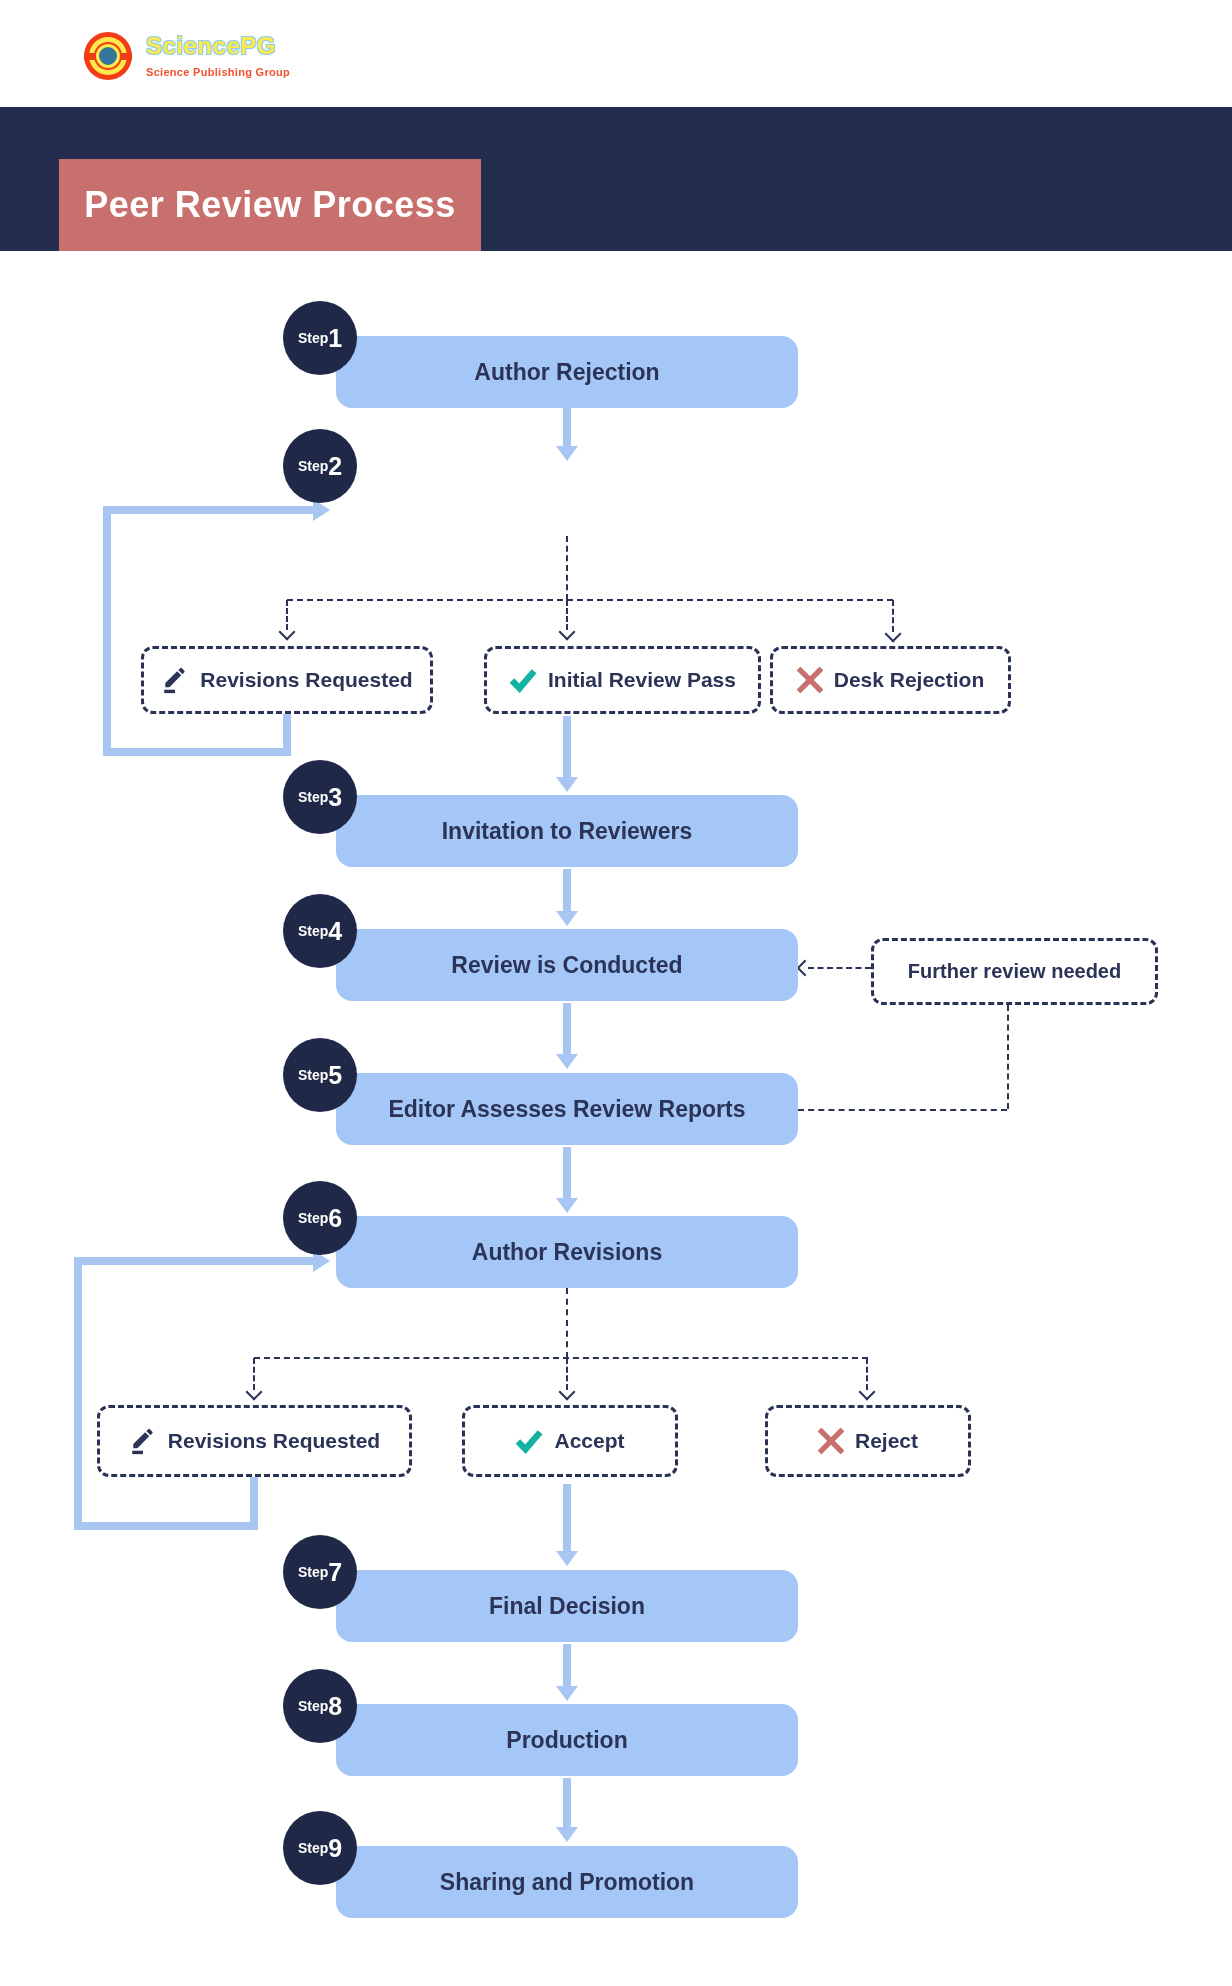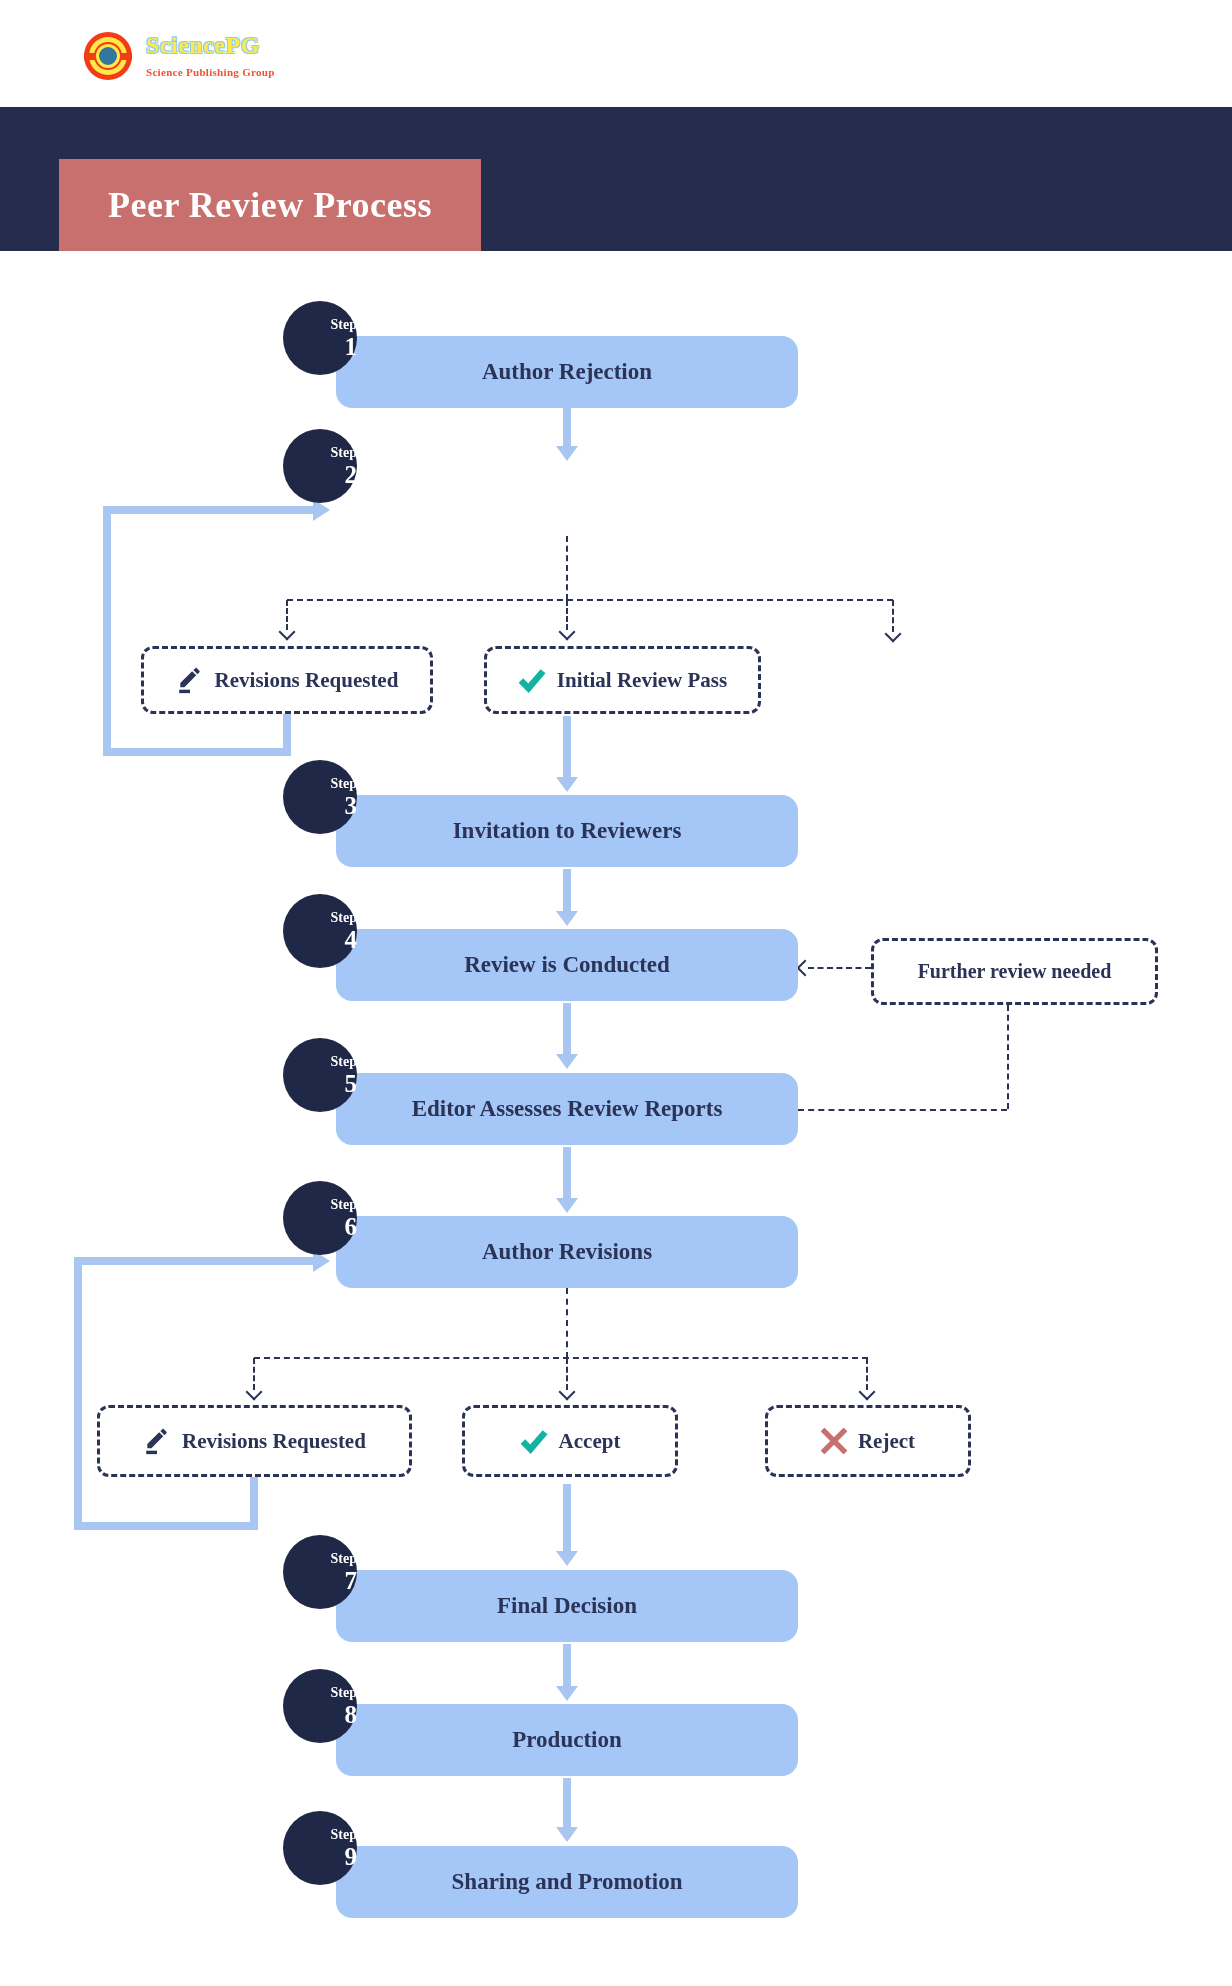--- a/index.html
+++ b/index.html
@@ -1,18 +1,18 @@
 <!DOCTYPE html>
 <html><head>
 <meta charset="utf-8">
 <style>
   html,body{margin:0;padding:0;background:#ffffff;}
   .page{
     position:relative;width:1232px;height:1986px;overflow:hidden;
-    font-family:Liberation Serif, serif;background:#ffffff;
+    font-family:Liberation Sans, sans-serif;background:#ffffff;
   }
   
   .navy-band{position:absolute;left:0;top:107px;width:1232px;height:144px;background:#242d4e;}
   .title-box{
     position:absolute;left:59px;top:159px;width:422px;height:92px;background:#c7706e;
     display:flex;align-items:center;justify-content:center;
     color:#ffffff;font-size:36px;font-weight:bold;letter-spacing:.5px;
   }
   .logo{position:absolute;left:84px;top:30px;width:400px;height:60px;}
   .lmark{position:absolute;left:0;top:2px;width:48px;height:48px;border-radius:50%;background:#f23c16;}
@@ -26,21 +26,21 @@
   }
   .brand-sub{position:absolute;left:62px;top:36px;font-size:11px;font-weight:bold;color:#f3512e;letter-spacing:.3px;}
   
   .box{
     position:absolute;left:336px;width:462px;height:72px;background:#a5c7f7;border-radius:16px;
     display:flex;align-items:center;justify-content:center;
     font-size:23px;font-weight:bold;color:#2b3357;z-index:2;
   }
   .badge{
     position:absolute;left:283px;width:74px;height:74px;border-radius:50%;background:#1f2846;
-    color:#ffffff;display:flex;flex-direction:column;align-items:flex-end;justify-content:center;
+    color:#ffffff;display:flex;align-items:center;justify-content:center;
     font-weight:bold;z-index:3;
   }
   .badge .b1{font-size:14px;line-height:16px;}
   .badge .b2{font-size:25px;line-height:27px;}
   
   .varrow{position:absolute;left:556px;width:22px;z-index:1;}
   .varrow .stem{position:absolute;left:7px;top:0;width:8px;height:calc(100% - 14px);background:#a9c6f2;}
   .varrow .head{position:absolute;left:0;bottom:0;width:0;height:0;
     border-left:11px solid transparent;border-right:11px solid transparent;border-top:15px solid #a9c6f2;}
   
@@ -109,20 +109,29 @@
       <rect fill="#2b3357" x="2" y="22" width="10" height="3.2"></rect>
     </svg>
     <span>Revisions Requested</span>
   </div>
   <div class="dbox" style="left:484px;top:646px;width:277px;height:68px">
     <svg width="28" height="28" viewBox="0 0 24 24">
       <polyline points="2.5,12.5 9,19 21.5,4.5" fill="none" stroke="#12b3a0" stroke-width="5.5"></polyline>
     </svg>
     <span>Initial Review Pass</span>
   </div>
+  <div class="dbox" style="left:770px;top:646px;width:241px;height:68px">
+    <svg width="26" height="26" viewBox="0 0 24 24">
+      <g fill="#c86f6f">
+        <rect x="9.5" y="-3" width="5" height="30" transform="rotate(45 12 12)"></rect>
+        <rect x="9.5" y="-3" width="5" height="30" transform="rotate(-45 12 12)"></rect>
+      </g>
+    </svg>
+    <span>Desk Rejection</span>
+  </div>
 
   <div class="seg" style="left:283px;top:714px;width:8px;height:42px"></div>
   <div class="seg" style="left:103px;top:748px;width:188px;height:8px"></div>
   <div class="seg" style="left:103px;top:506px;width:8px;height:250px"></div>
   <div class="seg" style="left:103px;top:506px;width:210px;height:8px"></div>
   <div class="seghead-r" style="left:313px;top:499px"></div>
 
   <div class="varrow" style="top:716px;height:76px">
       <i class="stem"></i>
       <i class="head"></i>

